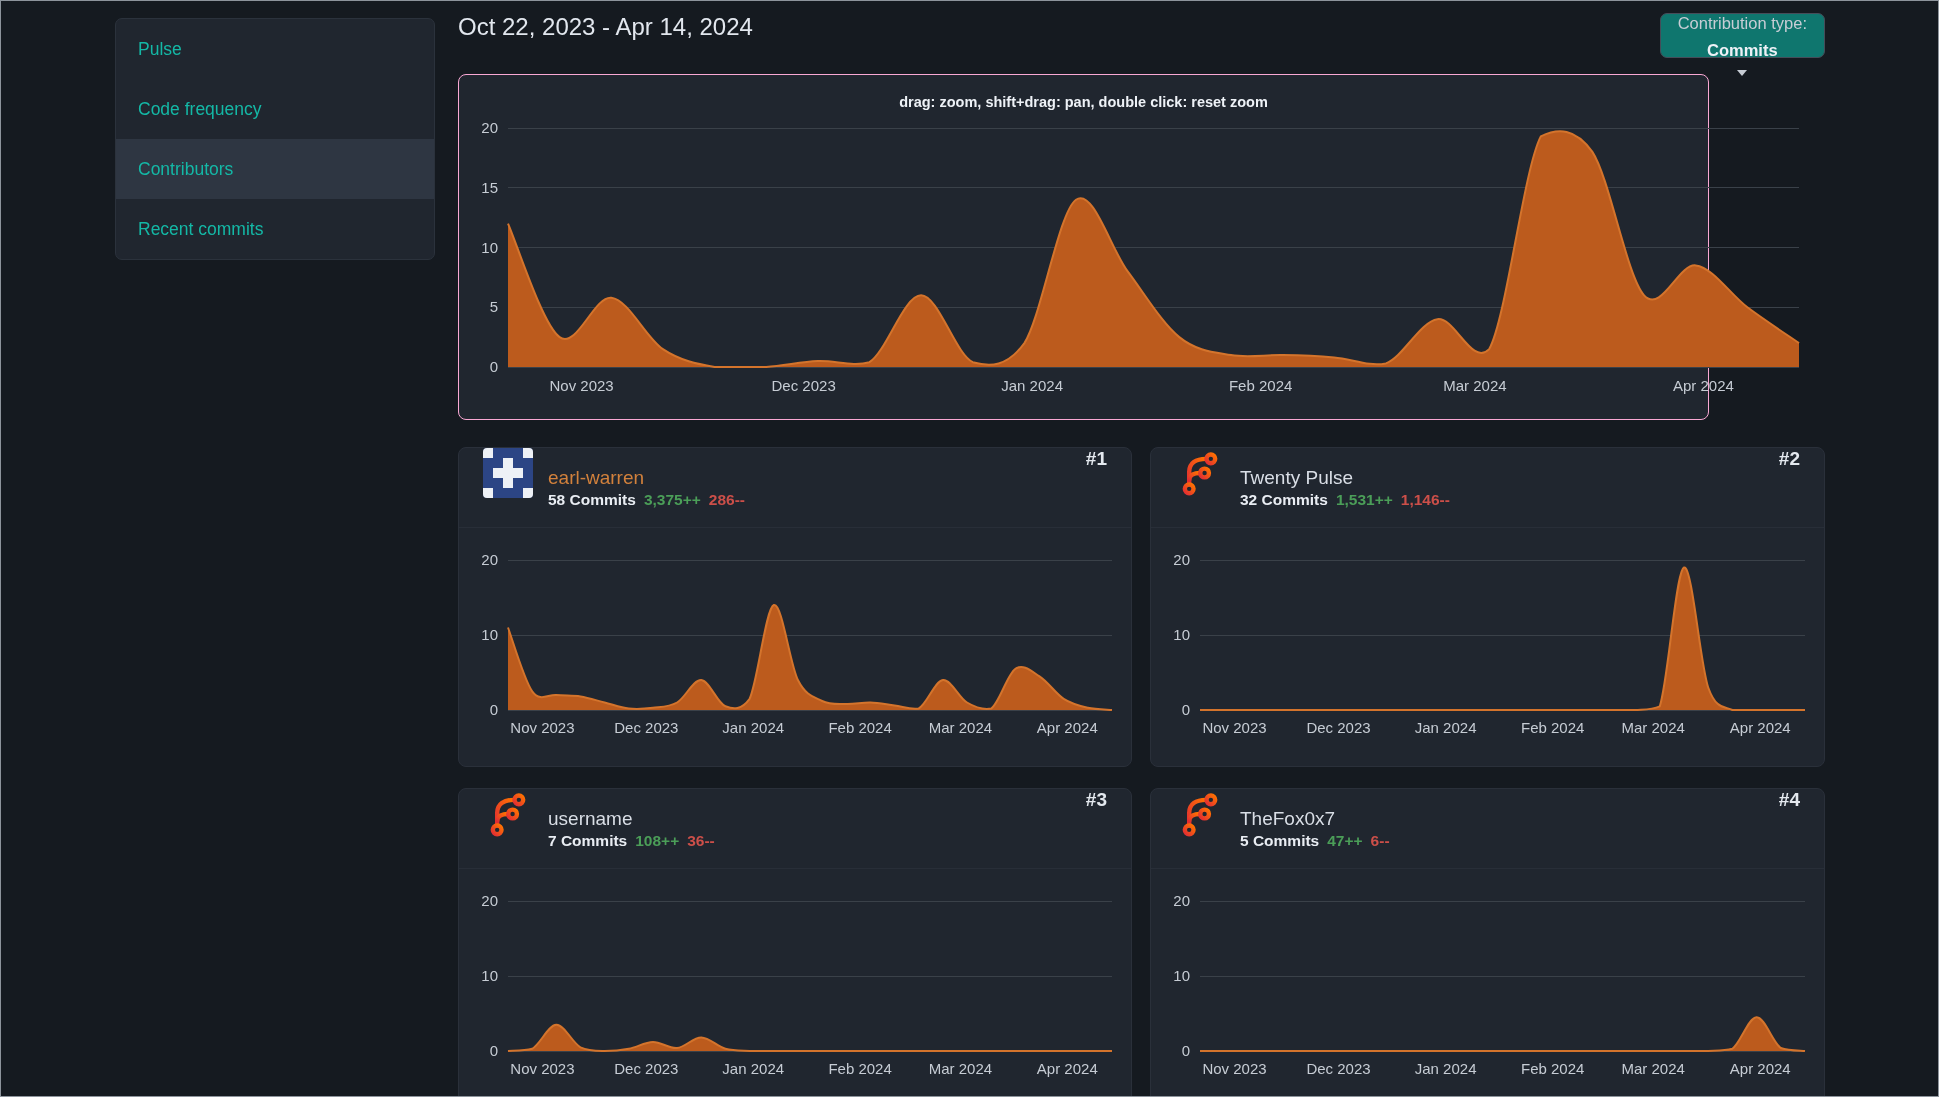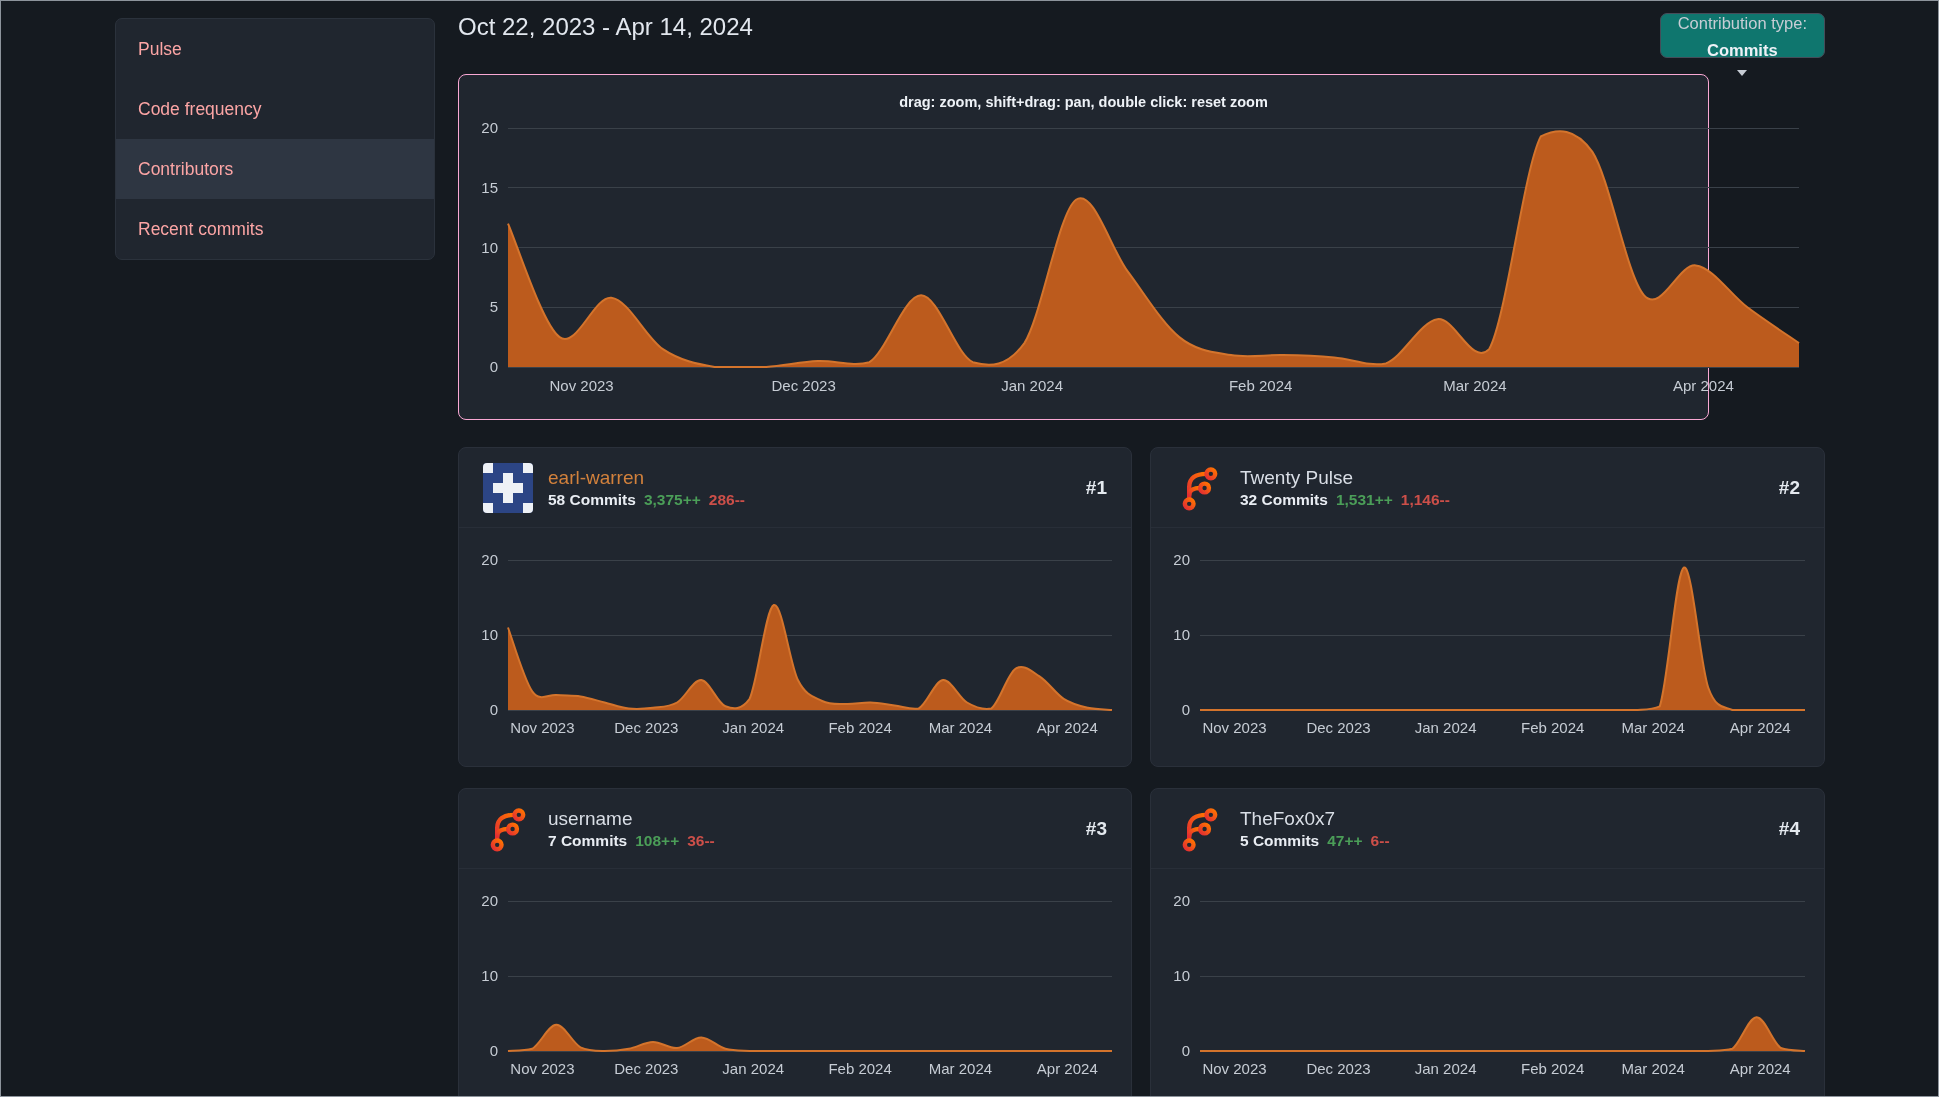--- a/index.html
+++ b/index.html
@@ -13,21 +13,21 @@
   }
   .frame { position:absolute; inset:0; border:1px solid #8d949c; pointer-events:none; z-index:99; }
 
   
   .sidebar {
     position:absolute; left:115px; top:18px; width:320px;
     background:#20262f; border:1px solid #2b323c; border-radius:7px; overflow:hidden;
   }
   .sidebar-item {
     height:60px; display:flex; align-items:center; padding:0 22px;
-    font-size:17.5px; color:#fca5a5; cursor:pointer;
+    font-size:17.5px; color:#14b8a6; cursor:pointer;
   }
   .sidebar-item.active { background:#2e3642; }
 
   
   .topbar {
     position:absolute; left:458px; top:13px; width:1367px; height:48px;
     display:flex; align-items:flex-start; justify-content:space-between;
   }
   .page-title { font-size:24px; color:#e2e7ee; font-weight:400; }
   .contrib-btn {
@@ -56,21 +56,21 @@
   
   .cards {
     position:absolute; left:458px; top:447px; width:1367px;
     display:grid; grid-template-columns:674px 675px; column-gap:18px; row-gap:21px;
   }
   .card {
     height:320px; background:#20262f; border:1px solid #2a303a; border-radius:8px;
     position:relative; overflow:hidden;
   }
   .card-head {
-    height:80px; display:flex; align-items:center; gap:15px; padding:0 24px;
+    height:80px; display:flex; gap:15px; padding:0 24px;
     border-bottom:1px solid #282e38;
   }
   .avatar { width:50px; height:50px; flex:0 0 50px; display:flex; align-items:center; justify-content:center; }
   .avatar svg { width:50px; height:50px; border-radius:4px; }
   .who { display:flex; flex-direction:column; justify-content:center; }
   .uname { font-size:19px; color:#d9dee6; text-decoration:none; line-height:1.25; }
   .uname.link { color:#d2813c; cursor:pointer; }
   .stats { font-size:15.5px; font-weight:bold; margin-top:2px; display:flex; gap:8px; }
   .stats .commits { color:#e9edf3; }
   .stats .adds { color:#4b9e58; }

